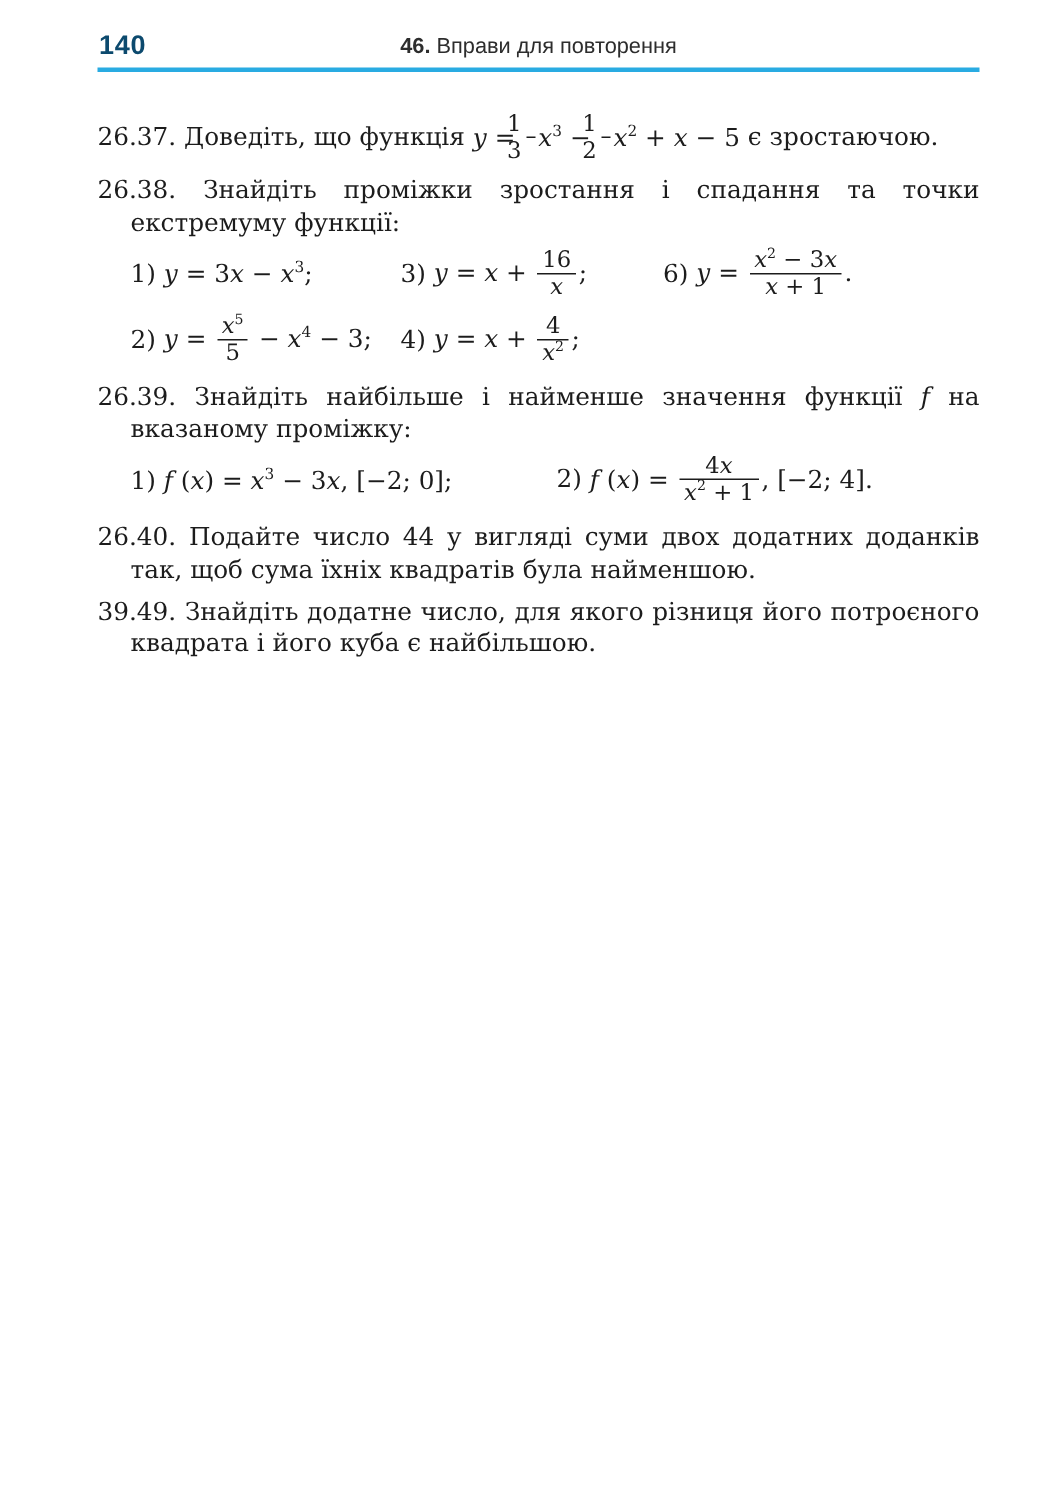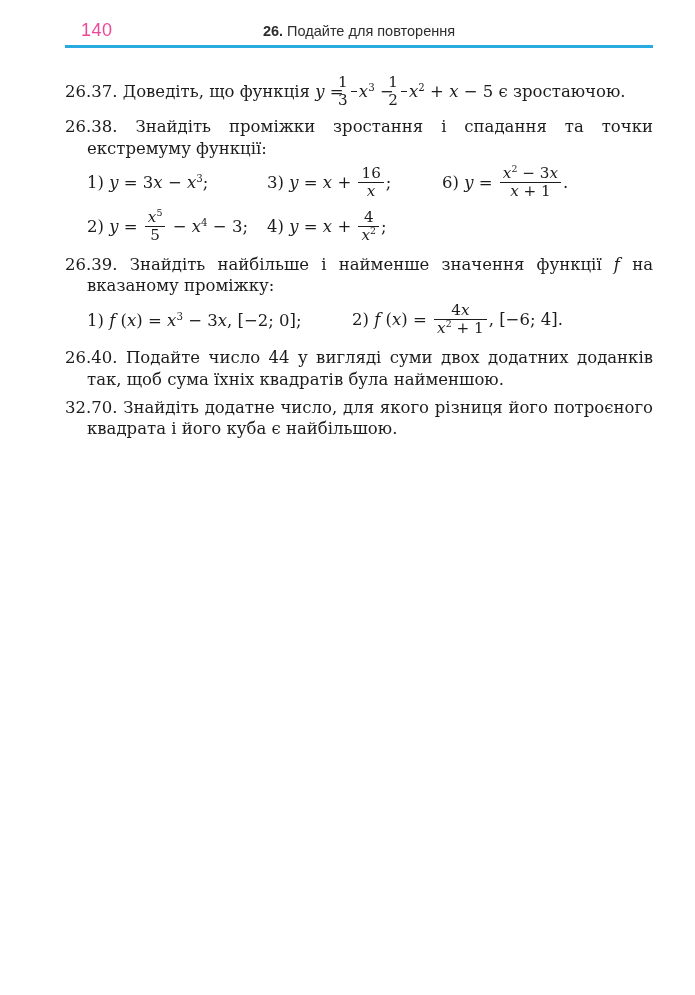--- a/index.html
+++ b/index.html
@@ -8,63 +8,63 @@
     width: 695px;
     height: 995px;
     background: #ffffff;
     font-family: "DejaVu Serif", "Liberation Serif", serif;
     color: #1c1c1c;
     font-size: 16.5px;
     overflow: hidden;
   }
   .page-header { position: absolute; left: 65px; top: 20px; width: 588px; height: 24px; }
   .page-num {
-    position: absolute; left: 16px; top: 0;
+    position: absolute; left: 1px; top: 0;
     font-family: "Liberation Sans", sans-serif;
-    font-weight: 400; font-size: 18px; letter-spacing: 0.5px; color: #ec4899;
+    font-weight: 700; font-size: 18px; letter-spacing: 0.5px; color: #0c4a6e;
   }
   .section-title {
     position: absolute; left: 0; right: 0; top: 3px; text-align: center;
     font-family: "Liberation Sans", sans-serif;
     font-size: 14.5px; color: #2d2d2d;
   }
   .section-title .b { font-weight: 700; }
   .rule { position: absolute; left: 65px; top: 45px; width: 588px; height: 2.5px; background: #29abe2; }
   .content {
     position: absolute; left: 65px; top: 75px; width: 588px;
     line-height: 1.32; text-align: justify;
   }
   .ex { margin: 0 0 6px 22px; text-indent: -22px; }
   .exlabel { font-weight: normal; }
   .items {
     margin: 3px 0 9px 22px; display: grid; row-gap: 9px;
     text-align: left; align-items: center;
   }
   .items3 { grid-template-columns: 180px 175px 1fr; grid-template-rows: auto auto; grid-auto-flow: column; }
-  .items2 { grid-template-columns: 265px 1fr; }
+  .items2 { grid-template-columns: 265px 1fr; gap: 19px; }
   .item, .math { white-space: nowrap; }
   .it { font-style: italic; }
   sup { font-size: 0.62em; line-height: 0; vertical-align: super; }
   .frac {
     display: inline-block; vertical-align: middle; text-align: center;
     line-height: 1.12; font-size: 0.92em; margin: 0 2px; transform: translateY(-1px);
   }
   .fnum, .fden { display: block; padding: 0 3px; }
   .fden { border-top: 1px solid currentColor; }
 </style>
 </head>
 <body>
 
 <div class="page">
 
   <header class="page-header">
     <span class="page-num">140</span>
     <div class="section-title">
-      <span class="b">26.</span>
-      <span>Подайте для повторення</span>
+      <span class="b">46.</span>
+      <span>Вправи для повторення</span>
     </div>
   </header>
 
   <div class="rule"></div>
 
   <main class="content">
 
     <p class="ex">
       <span class="exlabel">26.37.</span>
       <span>Доведіть, що функція</span>
@@ -87,27 +87,27 @@
 
     <p class="ex">
       <span class="exlabel">26.39.</span>
       <span>Знайдіть найбільше і найменше значення функції</span>
       <span class="it">f</span>
       <span>на вказаному проміжку:</span>
     </p>
 
     <div class="items items2">
       <span class="item"><span class="inum">1)</span> <span class="math"><span class="it">f</span><span> (</span><span class="it">x</span><span>) = </span><span class="it">x</span><sup>3</sup><span> − 3</span><span class="it">x</span><span>, [−2; 0];</span></span></span>
-      <span class="item"><span class="inum">2)</span> <span class="math"><span class="it">f</span><span> (</span><span class="it">x</span><span>) = </span><span class="frac"><span class="fnum"><span>4</span><span class="it">x</span></span><span class="fden"><span class="it">x</span><sup>2</sup><span> + 1</span></span></span><span>, [−6; 4].</span></span></span>
+      <span class="item"><span class="inum">2)</span> <span class="math"><span class="it">f</span><span> (</span><span class="it">x</span><span>) = </span><span class="frac"><span class="fnum"><span>4</span><span class="it">x</span></span><span class="fden"><span class="it">x</span><sup>2</sup><span> + 1</span></span></span><span>, [−2; 4].</span></span></span>
     </div>
 
     <p class="ex">
       <span class="exlabel">26.40.</span>
       <span>Подайте число 44 у вигляді суми двох додатних доданків так, щоб сума їхніх квадратів була найменшою.</span>
     </p>
 
     <p class="ex">
-      <span class="exlabel">32.70.</span>
+      <span class="exlabel">39.49.</span>
       <span>Знайдіть додатне число, для якого різниця його потроєного квадрата і його куба є найбільшою.</span>
     </p>
 
   </main>
 </div>
 
 </body></html>

